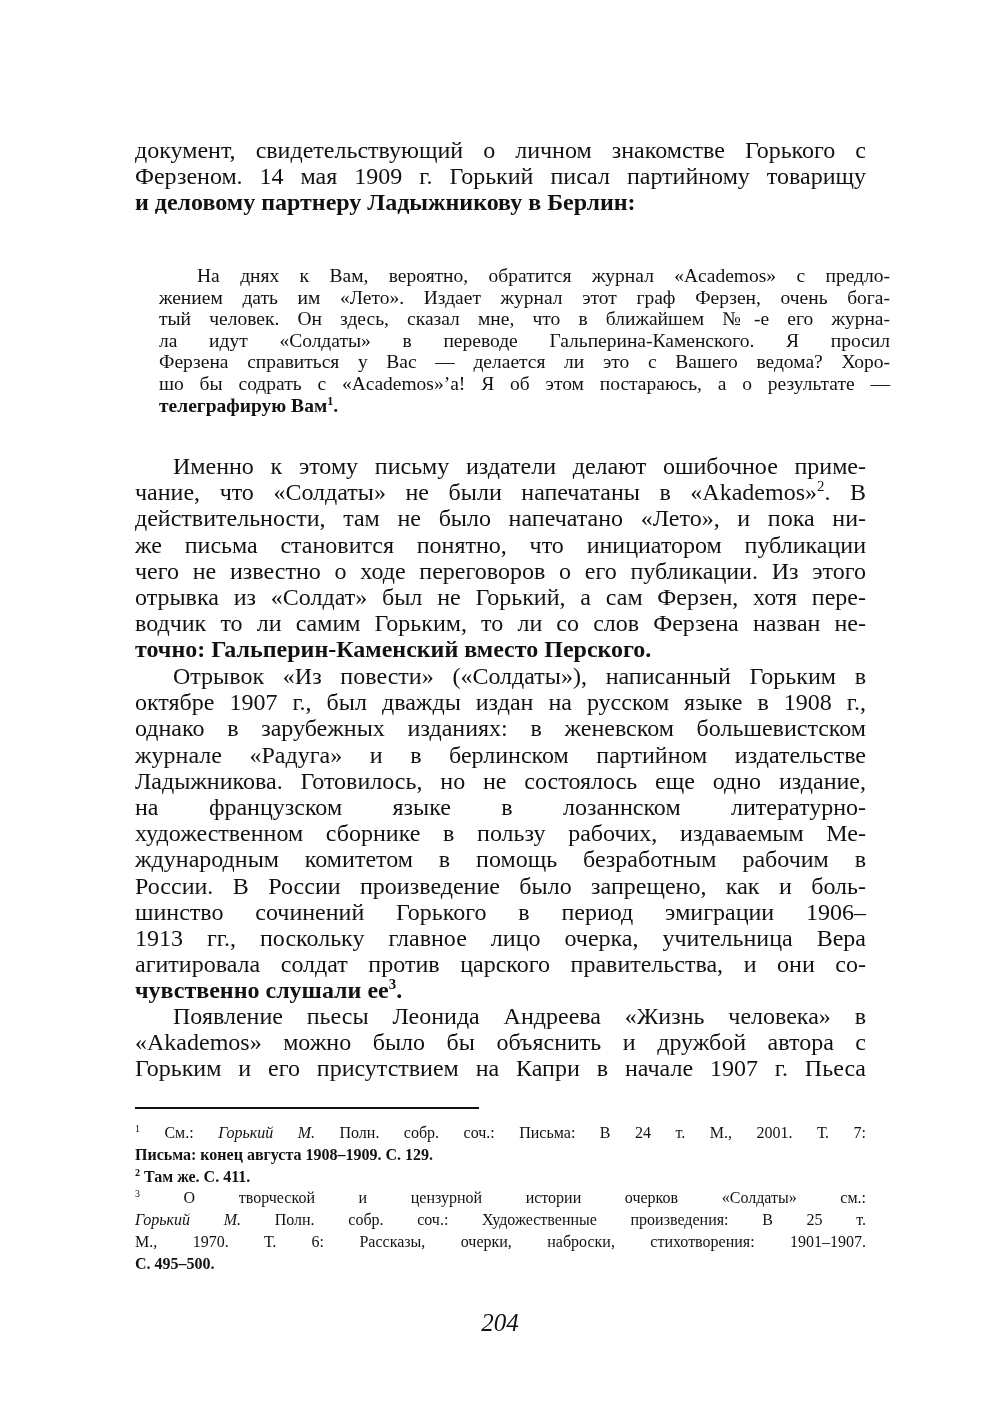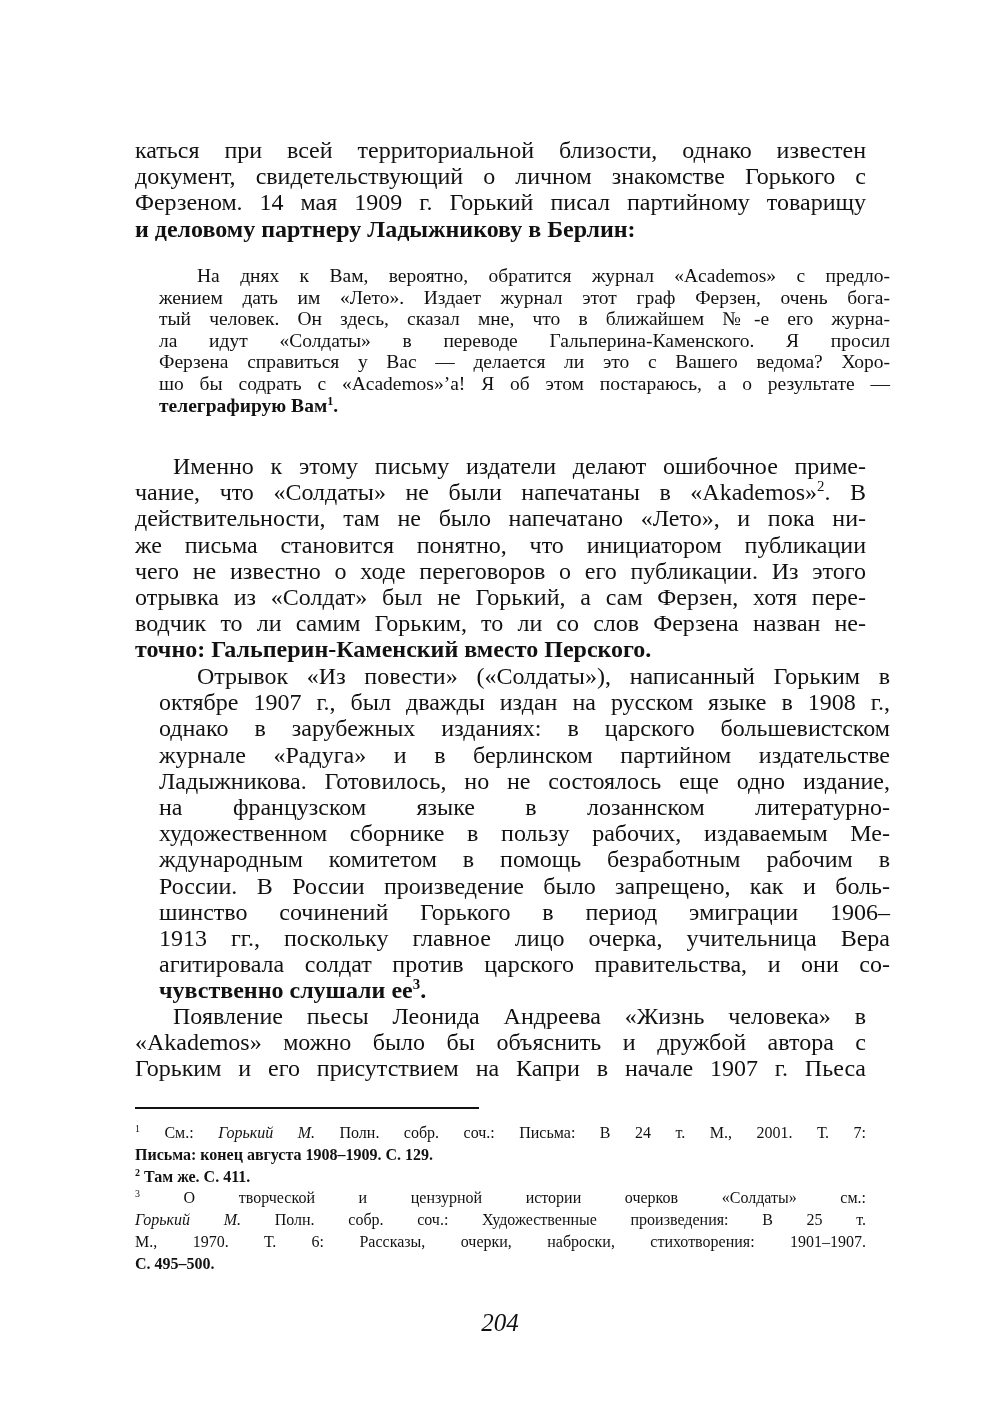--- a/index.html
+++ b/index.html
@@ -18,21 +18,20 @@
   .it { font-style: italic; }
   .rule { position: absolute; left: 135px; top: 1107px; width: 344px; height: 2px; background: #111111; }
   .pagenum { position: absolute; left: 0; width: 1000px; top: 1309px; text-align: center; font-size: 25px; font-style: italic; }
 </style>
 </head>
 <body>
 
 <div class="page">
 
   <div class="block main" style="top:137px;">
-    <span class="line">каться при всей территориальной близости, однако известен</span>
     <span class="line">документ, свидетельствующий о личном знакомстве Горького с</span>
     <span class="line">Ферзеном. 14 мая 1909 г. Горький писал партийному товарищу</span>
     <span class="line last">и деловому партнеру Ладыжникову в Берлин:</span>
   </div>
 
   <div class="block quote" style="top:265px;margin-left:24px;">
     <span class="line qindent">На днях к Вам, вероятно, обратится журнал «Academos» с предло-</span>
     <span class="line">жением дать им «Лето». Издает журнал этот граф Ферзен, очень бога-</span>
     <span class="line">тый человек. Он здесь, сказал мне, что в ближайшем №-е его журна-</span>
     <span class="line">ла идут «Солдаты» в переводе Гальперина-Каменского. Я просил</span>
@@ -45,24 +44,24 @@
     <span class="line indent">Именно к этому письму издатели делают ошибочное приме-</span>
     <span class="line"><span>чание, что «Солдаты» не были напечатаны в «Akademos»</span><sup>2</sup><span>. В</span></span>
     <span class="line">действительности, там не было напечатано «Лето», и пока ни-</span>
     <span class="line">же письма становится понятно, что инициатором публикации</span>
     <span class="line">чего не известно о ходе переговоров о его публикации. Из этого</span>
     <span class="line">отрывка из «Солдат» был не Горький, а сам Ферзен, хотя пере-</span>
     <span class="line">водчик то ли самим Горьким, то ли со слов Ферзена назван не-</span>
     <span class="line last">точно: Гальперин-Каменский вместо Перского.</span>
   </div>
 
-  <div class="block main" style="top:663px;margin-left:24px;">
+  <div class="block main" style="top:663px;">
     <span class="line indent">Отрывок «Из повести» («Солдаты»), написанный Горьким в</span>
     <span class="line">октябре 1907 г., был дважды издан на русском языке в 1908 г.,</span>
-    <span class="line">однако в зарубежных изданиях: в царского большевистском</span>
+    <span class="line">однако в зарубежных изданиях: в женевском большевистском</span>
     <span class="line">журнале «Радуга» и в берлинском партийном издательстве</span>
     <span class="line">Ладыжникова. Готовилось, но не состоялось еще одно издание,</span>
     <span class="line">на французском языке в лозаннском литературно-</span>
     <span class="line">художественном сборнике в пользу рабочих, издаваемым Ме-</span>
     <span class="line">ждународным комитетом в помощь безработным рабочим в</span>
     <span class="line">России. В России произведение было запрещено, как и боль-</span>
     <span class="line">шинство сочинений Горького в период эмиграции 1906–</span>
     <span class="line">1913 гг., поскольку главное лицо очерка, учительница Вера</span>
     <span class="line">агитировала солдат против царского правительства, и они со-</span>
     <span class="line last"><span>чувственно слушали ее</span><sup>3</sup><span>.</span></span>

